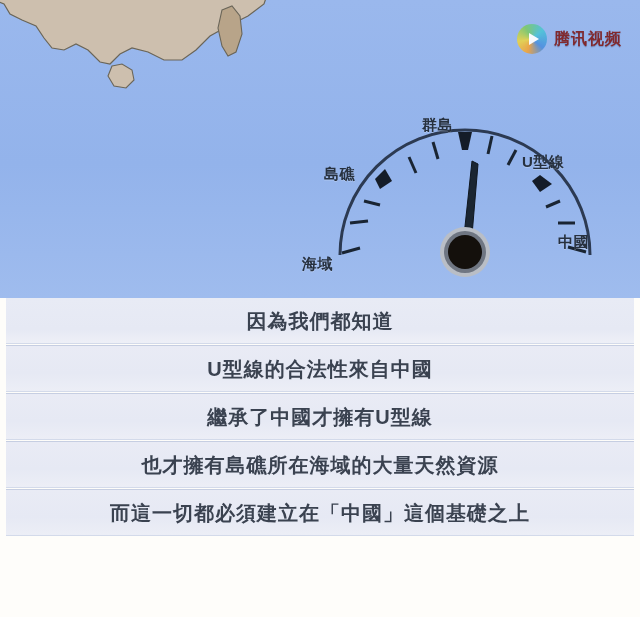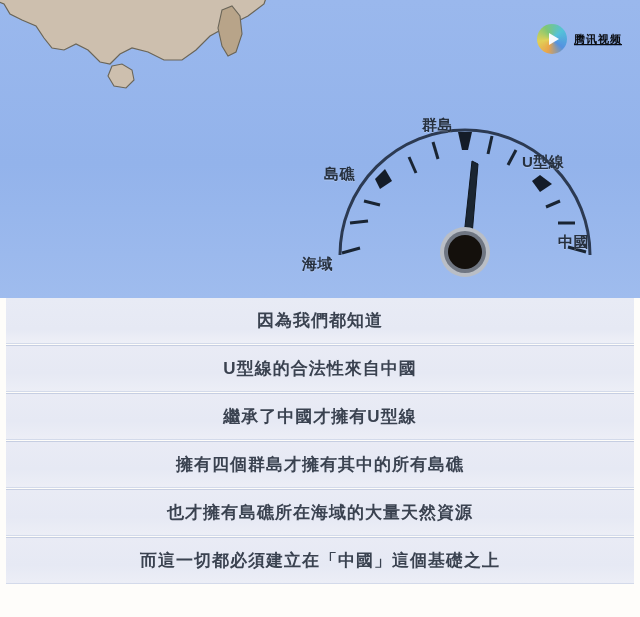--- a/index.html
+++ b/index.html
@@ -72,26 +72,25 @@
   }
   .logo-mark::after {
     content: "";
     width: 0; height: 0;
     border-left: 10px solid #ffffff;
     border-top: 6.5px solid transparent;
     border-bottom: 6.5px solid transparent;
     margin-left: 3px;
   }
   .logo-text {
-    font-size: 11px;
+    font-size: 16px;
     font-weight: bold;
-    color: #000000;
+    color: #7f1d1d;
     letter-spacing: 1px;
     text-shadow: 0 1px 1px rgba(40,60,110,.35);
-    text-decoration: underline;
   }
 
   
   .gauge {
     position: absolute;
     left: 300px;
     top: 105px;
     width: 330px;
     height: 175px;
   }
@@ -132,21 +131,21 @@
     border-bottom: 1px solid #d3daea;
     display: flex;
     align-items: center;
     justify-content: center;
   }
   .row:first-child {
     border-top: none;
     background: linear-gradient(180deg, #e8ebf5 0%, #e6e9f4 70%, #eef0f7 100%);
   }
   .row-text {
-    font-size: 17px;
+    font-size: 20px;
     font-weight: bold;
     color: #3a4250;
     letter-spacing: 1px;
     line-height: 1;
     white-space: nowrap;
   }
 </style>
 </head>
 <body>
 
@@ -220,23 +219,20 @@
     <div class="row">
       <span class="row-text">因為我們都知道</span>
     </div>
     <div class="row">
       <span class="row-text">U型線的合法性來自中國</span>
     </div>
     <div class="row">
       <span class="row-text">繼承了中國才擁有U型線</span>
     </div>
     <div class="row">
-      <span class="row-text">擁有四個群島才擁有其中的所有島礁</span>
-    </div>
-    <div class="row">
       <span class="row-text">也才擁有島礁所在海域的大量天然資源</span>
     </div>
     <div class="row">
       <span class="row-text">而這一切都必須建立在「中國」這個基礎之上</span>
     </div>
   </div>
 
 </div>
 
 </body></html>

